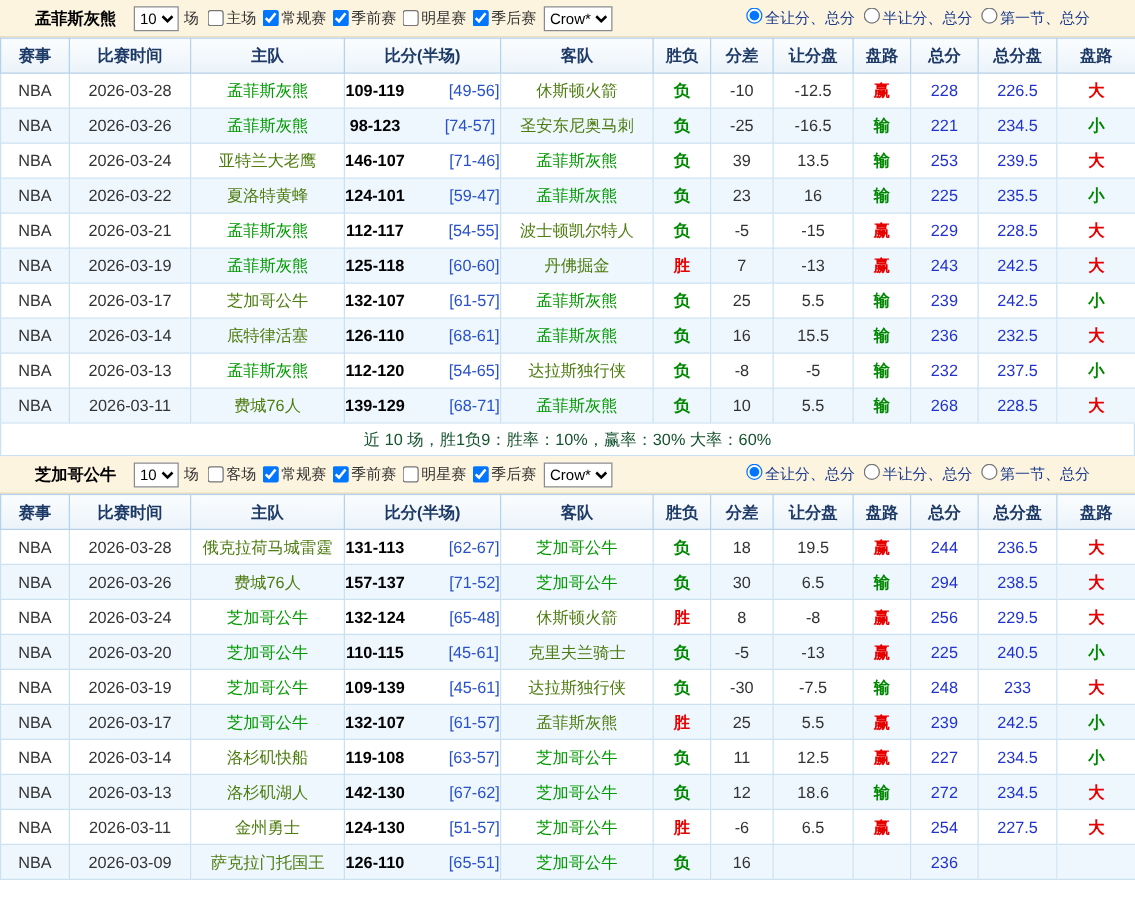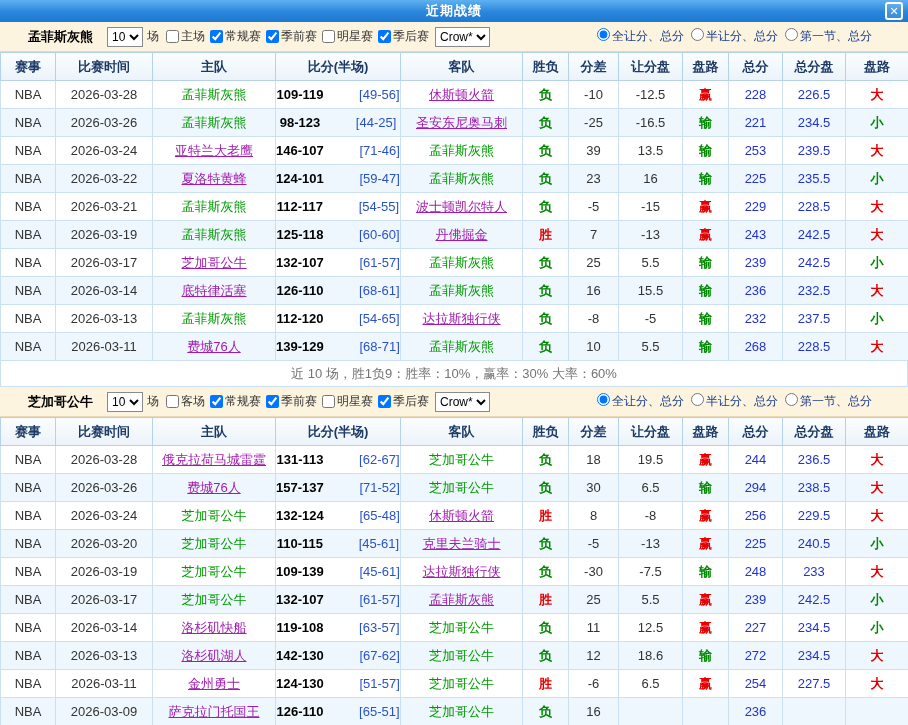--- a/index.html
+++ b/index.html
@@ -30,42 +30,38 @@
   .rb { display:inline-flex; align-items:flex-start; font-size:12px; color:#1b3c8c; margin-left:4px; cursor:pointer; }
 
   
   table { width:908px; border-collapse:collapse; table-layout:fixed; }
   th { height:28px; background:linear-gradient(180deg,#fbfdfe,#ebf3fa); color:#1d3a66;
     font-weight:bold; font-size:13px; border:1px solid #b6d2ea; text-align:center; }
   td { height:28px; text-align:center; border:1px solid #cbe1f2; font-size:13px;
     color:#333; overflow:hidden; background:#fff; }
   tbody tr:nth-child(even) td { background:#eef7fd; }
   td b { color:#000; }
-  .tm { color:#a21caf;text-decoration:underline; }
+  .tm { color:#4d7c0f; }
   .hl { color:#009900; }
   .half { color:#2a52c8;padding-left:32px; }
   .blue { color:#2233cc; }
   .r { color:#e60000; }
   .g { color:#008800; }
   .bd { font-weight:bold; }
 
   
   .summary { height:26px; border:1px solid #cbe1f2; border-top:0;
     display:flex; align-items:center; justify-content:center;
-    color:#737373; font-size:13px; background:#fff; }
+    color:#14532d; font-size:13px; background:#fff; }
 </style>
 </head>
 <body>
 
 <div class="panel">
 
-  <div class="titlebar">
-    <span class="title">近期战绩</span>
-    <span class="close-btn">✕</span>
-  </div>
 
   <section class="block">
     <div class="filterbar">
       <span class="team">孟菲斯灰熊</span>
       <select>
         <option>10</option>
       </select>
       <span class="lbl">场</span>
       <span class="cbs">
           <label class="cb">
@@ -150,21 +146,21 @@
             <td>-12.5</td>
             <td class="r bd">赢</td>
             <td class="blue">228</td>
             <td class="blue">226.5</td>
             <td class="r bd">大</td>
           </tr>
           <tr>
             <td>NBA</td>
             <td>2026-03-26</td>
             <td class="hl">孟菲斯灰熊</td>
-            <td><b>98-123</b> <span class="half">[44-25]</span></td>
+            <td><b>98-123</b> <span class="half">[74-57]</span></td>
             <td class="tm">圣安东尼奥马刺</td>
             <td class="g bd">负</td>
             <td>-25</td>
             <td>-16.5</td>
             <td class="g bd">输</td>
             <td class="blue">221</td>
             <td class="blue">234.5</td>
             <td class="g bd">小</td>
           </tr>
           <tr>

